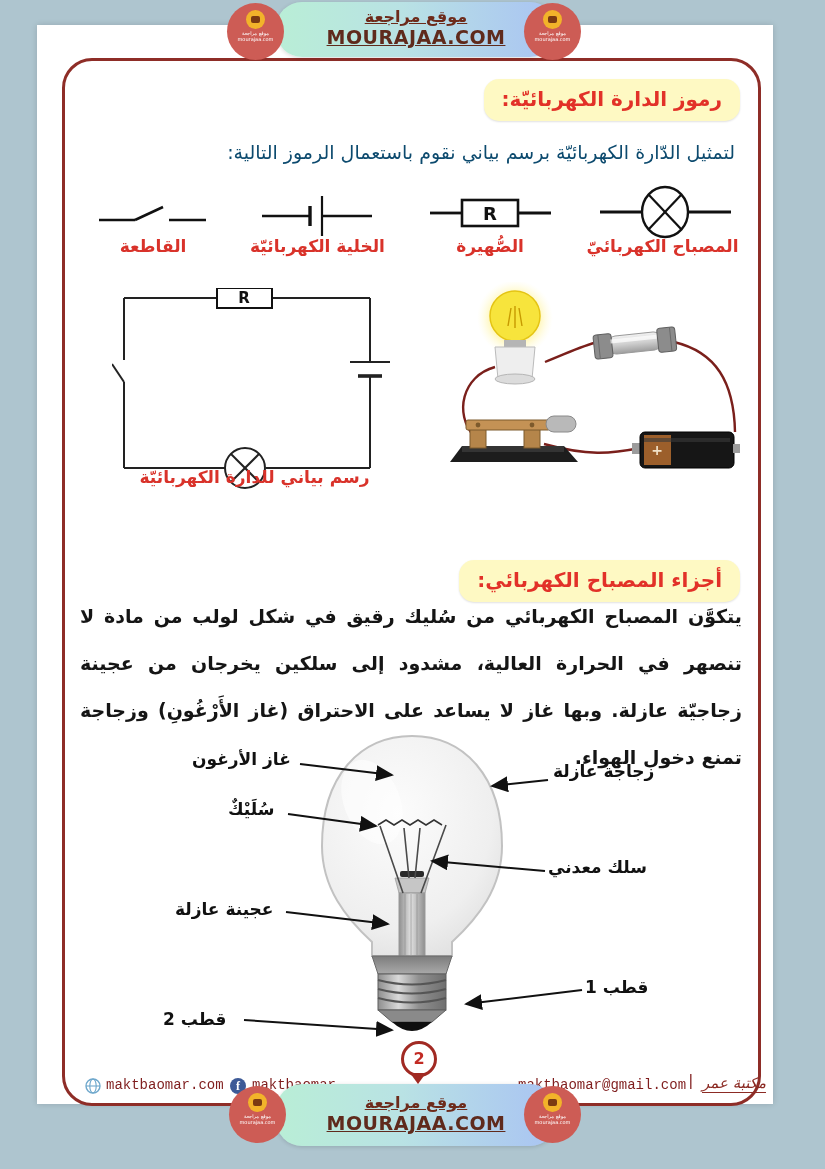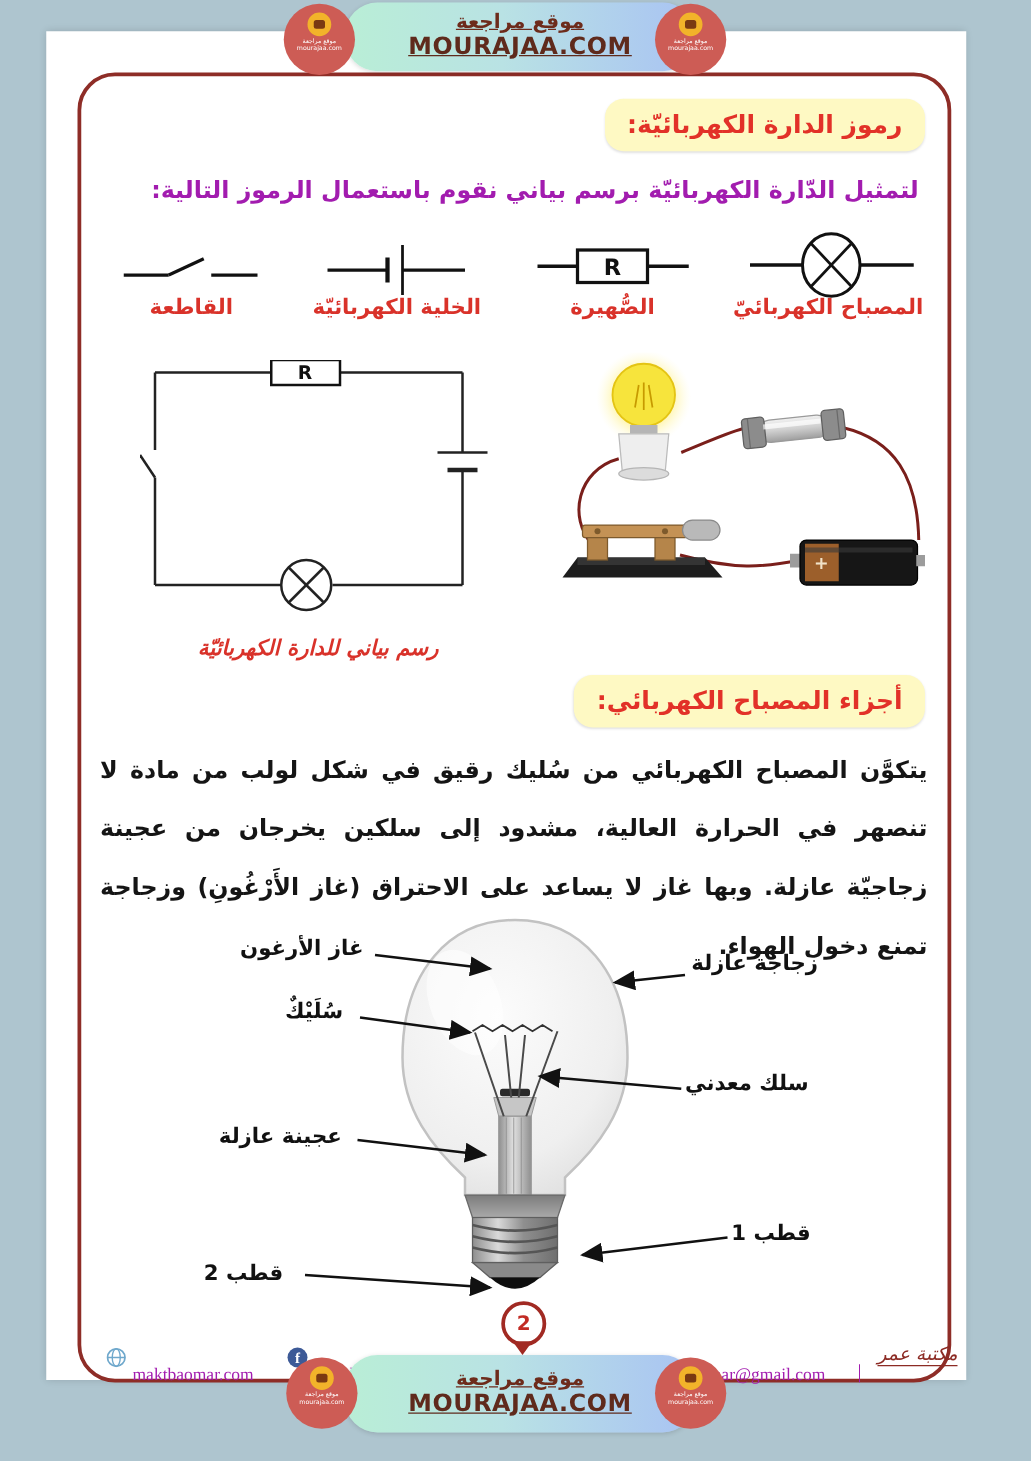--- a/index.html
+++ b/index.html
@@ -6,42 +6,42 @@
   .canvas{position:relative;width:825px;height:1169px;overflow:hidden;
           background:#aec5cf;font-family:"DejaVu Sans",sans-serif;}
   .page{position:absolute;left:37px;top:25px;width:736px;height:1079px;background:#ffffff;
         box-shadow:0 0 6px rgba(0,0,0,.15);}
   .frame{position:absolute;left:62px;top:58px;width:693px;height:1042px;
          border:3px solid #8e2d27;border-radius:30px;}
   
   .badge{position:absolute;background:#fef9c3;color:#e23128;font-weight:bold;font-size:20px;
          padding:8px 18px 10px;border-radius:15px;direction:rtl;
          box-shadow:0 1px 2px rgba(0,0,0,.12);}
-  .intro{position:absolute;right:90px;top:141px;direction:rtl;font-size:19px;font-weight:700;
-         color:#a21caf;white-space:nowrap;}
+  .intro{position:absolute;right:90px;top:141px;direction:rtl;font-size:19px;font-weight:400;
+         color:#0c4a6e;white-space:nowrap;}
   
   .sym-svg{position:absolute;}
   .sym-label{position:absolute;top:236px;color:#d9322a;font-weight:bold;font-size:17px;
              text-align:center;direction:rtl;}
   .caption{position:absolute;color:#d9322a;font-weight:bold;font-size:17px;text-align:center;direction:rtl;}
   
   .body-par{position:absolute;left:80px;top:593px;width:662px;direction:rtl;
             text-align:justify;text-align-last:right;font-size:19px;font-weight:600;
             color:#151515;line-height:47px;margin:0;}
   
   .part-label{position:absolute;direction:rtl;font-size:17px;font-weight:bold;color:#111;white-space:nowrap;}
   
   .pin-circle{position:absolute;left:401px;top:1041px;width:30px;height:30px;border:3px solid #a12a23;
               border-radius:50%;background:#fff;color:#c22b24;font-size:16px;font-weight:bold;
               text-align:center;line-height:30px;}
   .pin-tip{position:absolute;left:410px;top:1073px;width:0;height:0;
            border-left:8px solid transparent;border-right:8px solid transparent;
            border-top:11px solid #a12a23;}
   
-  .footer-item{position:absolute;font-family:Liberation Serif, serif;font-size:14px;color:#a21caf;margin-top:16px;}
+  .footer-item{position:absolute;font-family:Liberation Mono, monospace;font-size:14px;color:#7f1d1d;}
   .fb-circle{position:absolute;width:16px;height:16px;border-radius:50%;background:#3d5a97;color:#fff;
              font-size:12px;font-weight:bold;text-align:center;line-height:16px;font-family:"Liberation Serif",serif;}
   .site-logo{position:absolute;left:702px;top:1074px;font-size:15px;font-weight:normal;color:#8c2b24;
              direction:rtl;border-bottom:1.5px solid #8c2b24;font-style:italic;}
   
   .banner-pill{position:absolute;left:276px;width:280px;border-radius:26px;
                background:linear-gradient(90deg,#b9eed6 0%,#b9e2e4 45%,#a9c3f3 100%);
                text-align:center;box-shadow:0 1px 4px rgba(0,0,0,.15);}
   .banner-ar{font-size:16px;font-weight:bold;color:#6d2b1b;text-decoration:underline;
              direction:rtl;padding-top:5px;}
@@ -105,21 +105,21 @@
     <path d="M12,10 H105 M160,10 H258 M258,10 V74 M258,88 V180 M12,10 V72 M12,94 V180 M12,180 H113 M154,180 H258" stroke="#222" stroke-width="2" fill="none"></path>
     <line x1="0" y1="76" x2="12" y2="94" stroke="#222" stroke-width="2"></line>
     <line x1="238" y1="74" x2="278" y2="74" stroke="#222" stroke-width="2"></line>
     <line x1="246" y1="88" x2="270" y2="88" stroke="#222" stroke-width="3.6"></line>
     <rect x="105" y="0" width="55" height="20" fill="#fff" stroke="#111" stroke-width="2"></rect>
     <text x="132" y="15" font-size="15" font-weight="bold" fill="#111" text-anchor="middle" font-family="DejaVu Sans, sans-serif">R</text>
     <circle cx="133" cy="180" r="20" fill="none" stroke="#222" stroke-width="2"></circle>
     <line x1="119" y1="166" x2="147" y2="194" stroke="#222" stroke-width="2"></line>
     <line x1="147" y1="166" x2="119" y2="194" stroke="#222" stroke-width="2"></line>
   </svg>
-  <div class="caption" style="left:112px;top:509px;width:285px;font-style:italic;">رسم بياني للدارة الكهربائيّة</div>
+  <div class="caption" style="left:112px;top:467px;width:285px;">رسم بياني للدارة الكهربائيّة</div>
 
   <svg style="position:absolute;left:448px;top:282px;" width="295" height="200" viewBox="0 0 295 200">
     <defs>
       <radialGradient id="glow" cx="50%" cy="50%" r="50%">
         <stop offset="0%" stop-color="#fff36b" stop-opacity="1"></stop>
         <stop offset="55%" stop-color="#ffe94d" stop-opacity=".55"></stop>
         <stop offset="100%" stop-color="#fff9c0" stop-opacity="0"></stop>
       </radialGradient>
       <linearGradient id="tube" x1="0" y1="0" x2="0" y2="1">
         <stop offset="0%" stop-color="#f2f2f2"></stop>
@@ -167,21 +167,21 @@
     <g>
       <rect x="184" y="161" width="9" height="11" fill="#9c9c9c"></rect>
       <rect x="192" y="150" width="94" height="36" rx="5" fill="#161616" stroke="#000" stroke-width="1"></rect>
       <rect x="196" y="153" width="27" height="30" fill="#9c5f2b"></rect>
       <text x="209" y="173" font-size="14" font-weight="bold" fill="#f1e2c8" text-anchor="middle" font-family="DejaVu Sans, sans-serif">+</text>
       <rect x="285" y="162" width="7" height="9" fill="#9c9c9c"></rect>
       <rect x="196" y="156" width="86" height="4" fill="#3a3a3a" opacity=".6"></rect>
     </g>
   </svg>
 
-  <div class="badge" style="right:85px;top:540px;">
+  <div class="badge" style="right:85px;top:560px;">
     <span>أجزاء المصباح الكهربائي:</span>
   </div>
 
   <p class="body-par">يتكوَّن المصباح الكهربائي من سُليك رقيق في شكل لولب من مادة لا تنصهر في الحرارة العالية، مشدود إلى سلكين يخرجان من عجينة زجاجيّة عازلة. وبها غاز لا يساعد على الاحتراق (غاز الأَرْغُونِ) وزجاجة تمنع دخول الهواء.</p>
 
   <svg style="position:absolute;left:300px;top:728px;" width="225" height="312" viewBox="0 0 225 312">
     <defs>
       <radialGradient id="glass" cx="42%" cy="35%" r="75%">
         <stop offset="0%" stop-color="#fcfcfc"></stop>
           <stop offset="70%" stop-color="#efefef"></stop>

